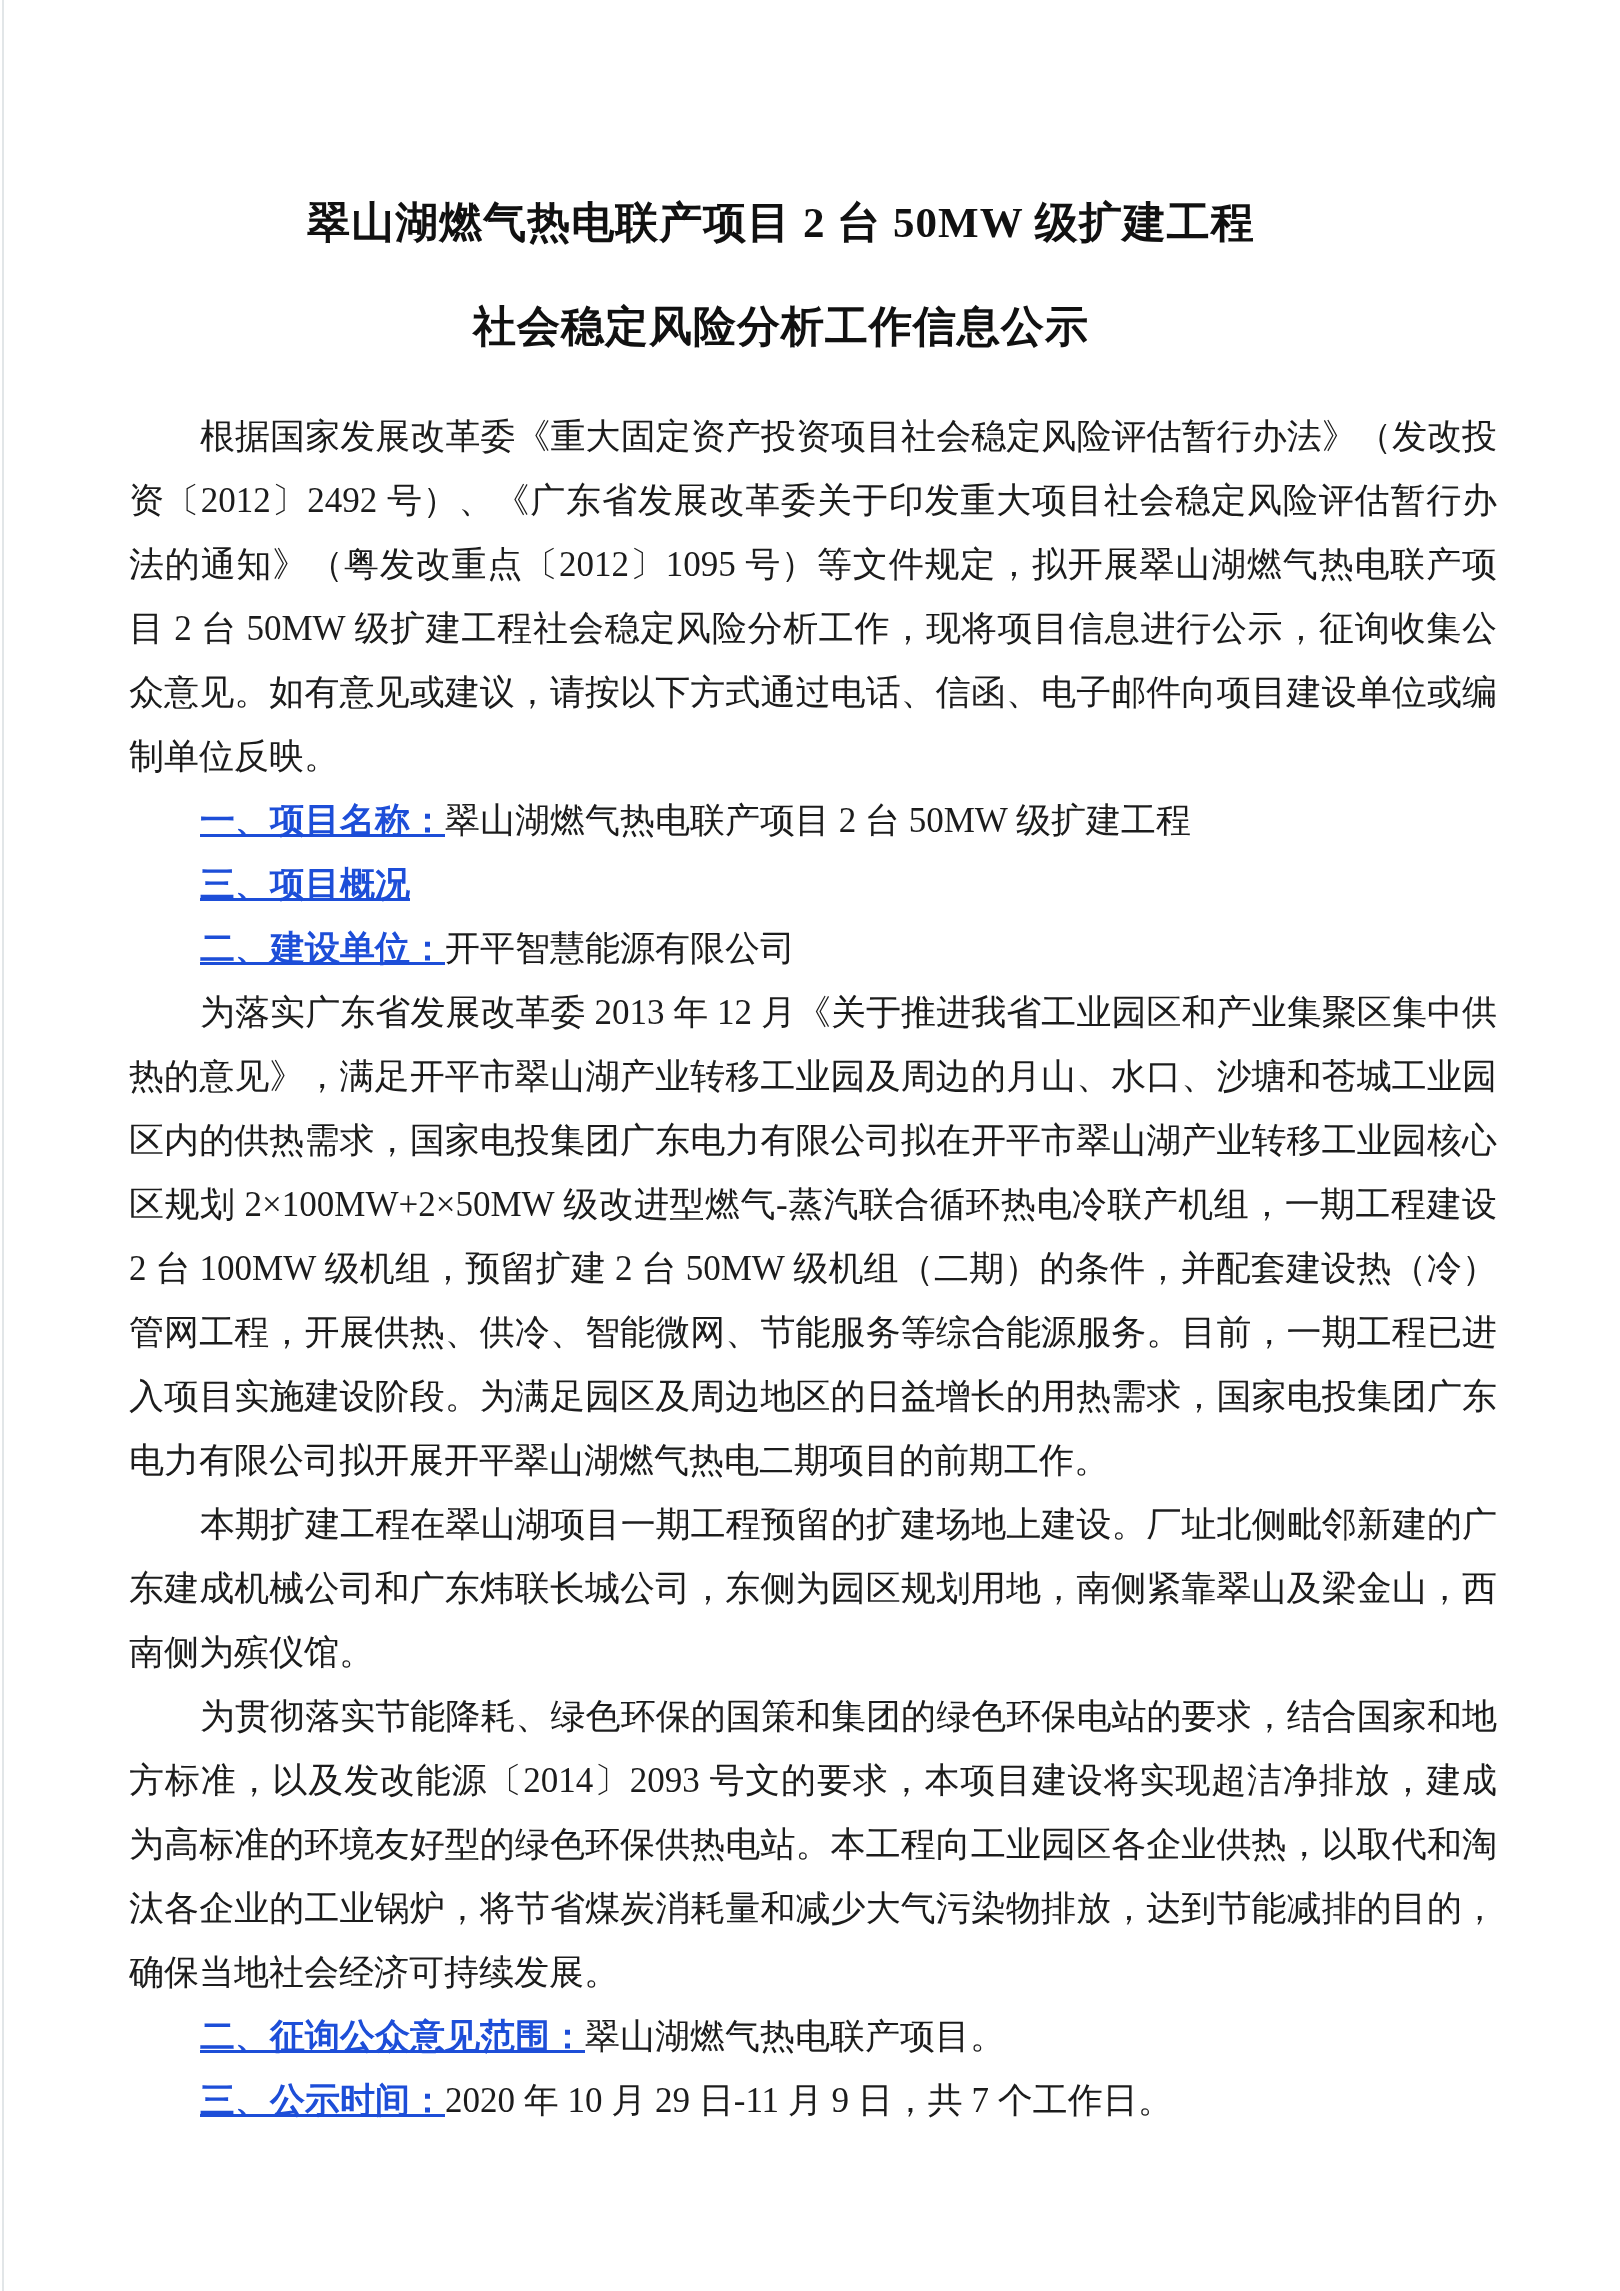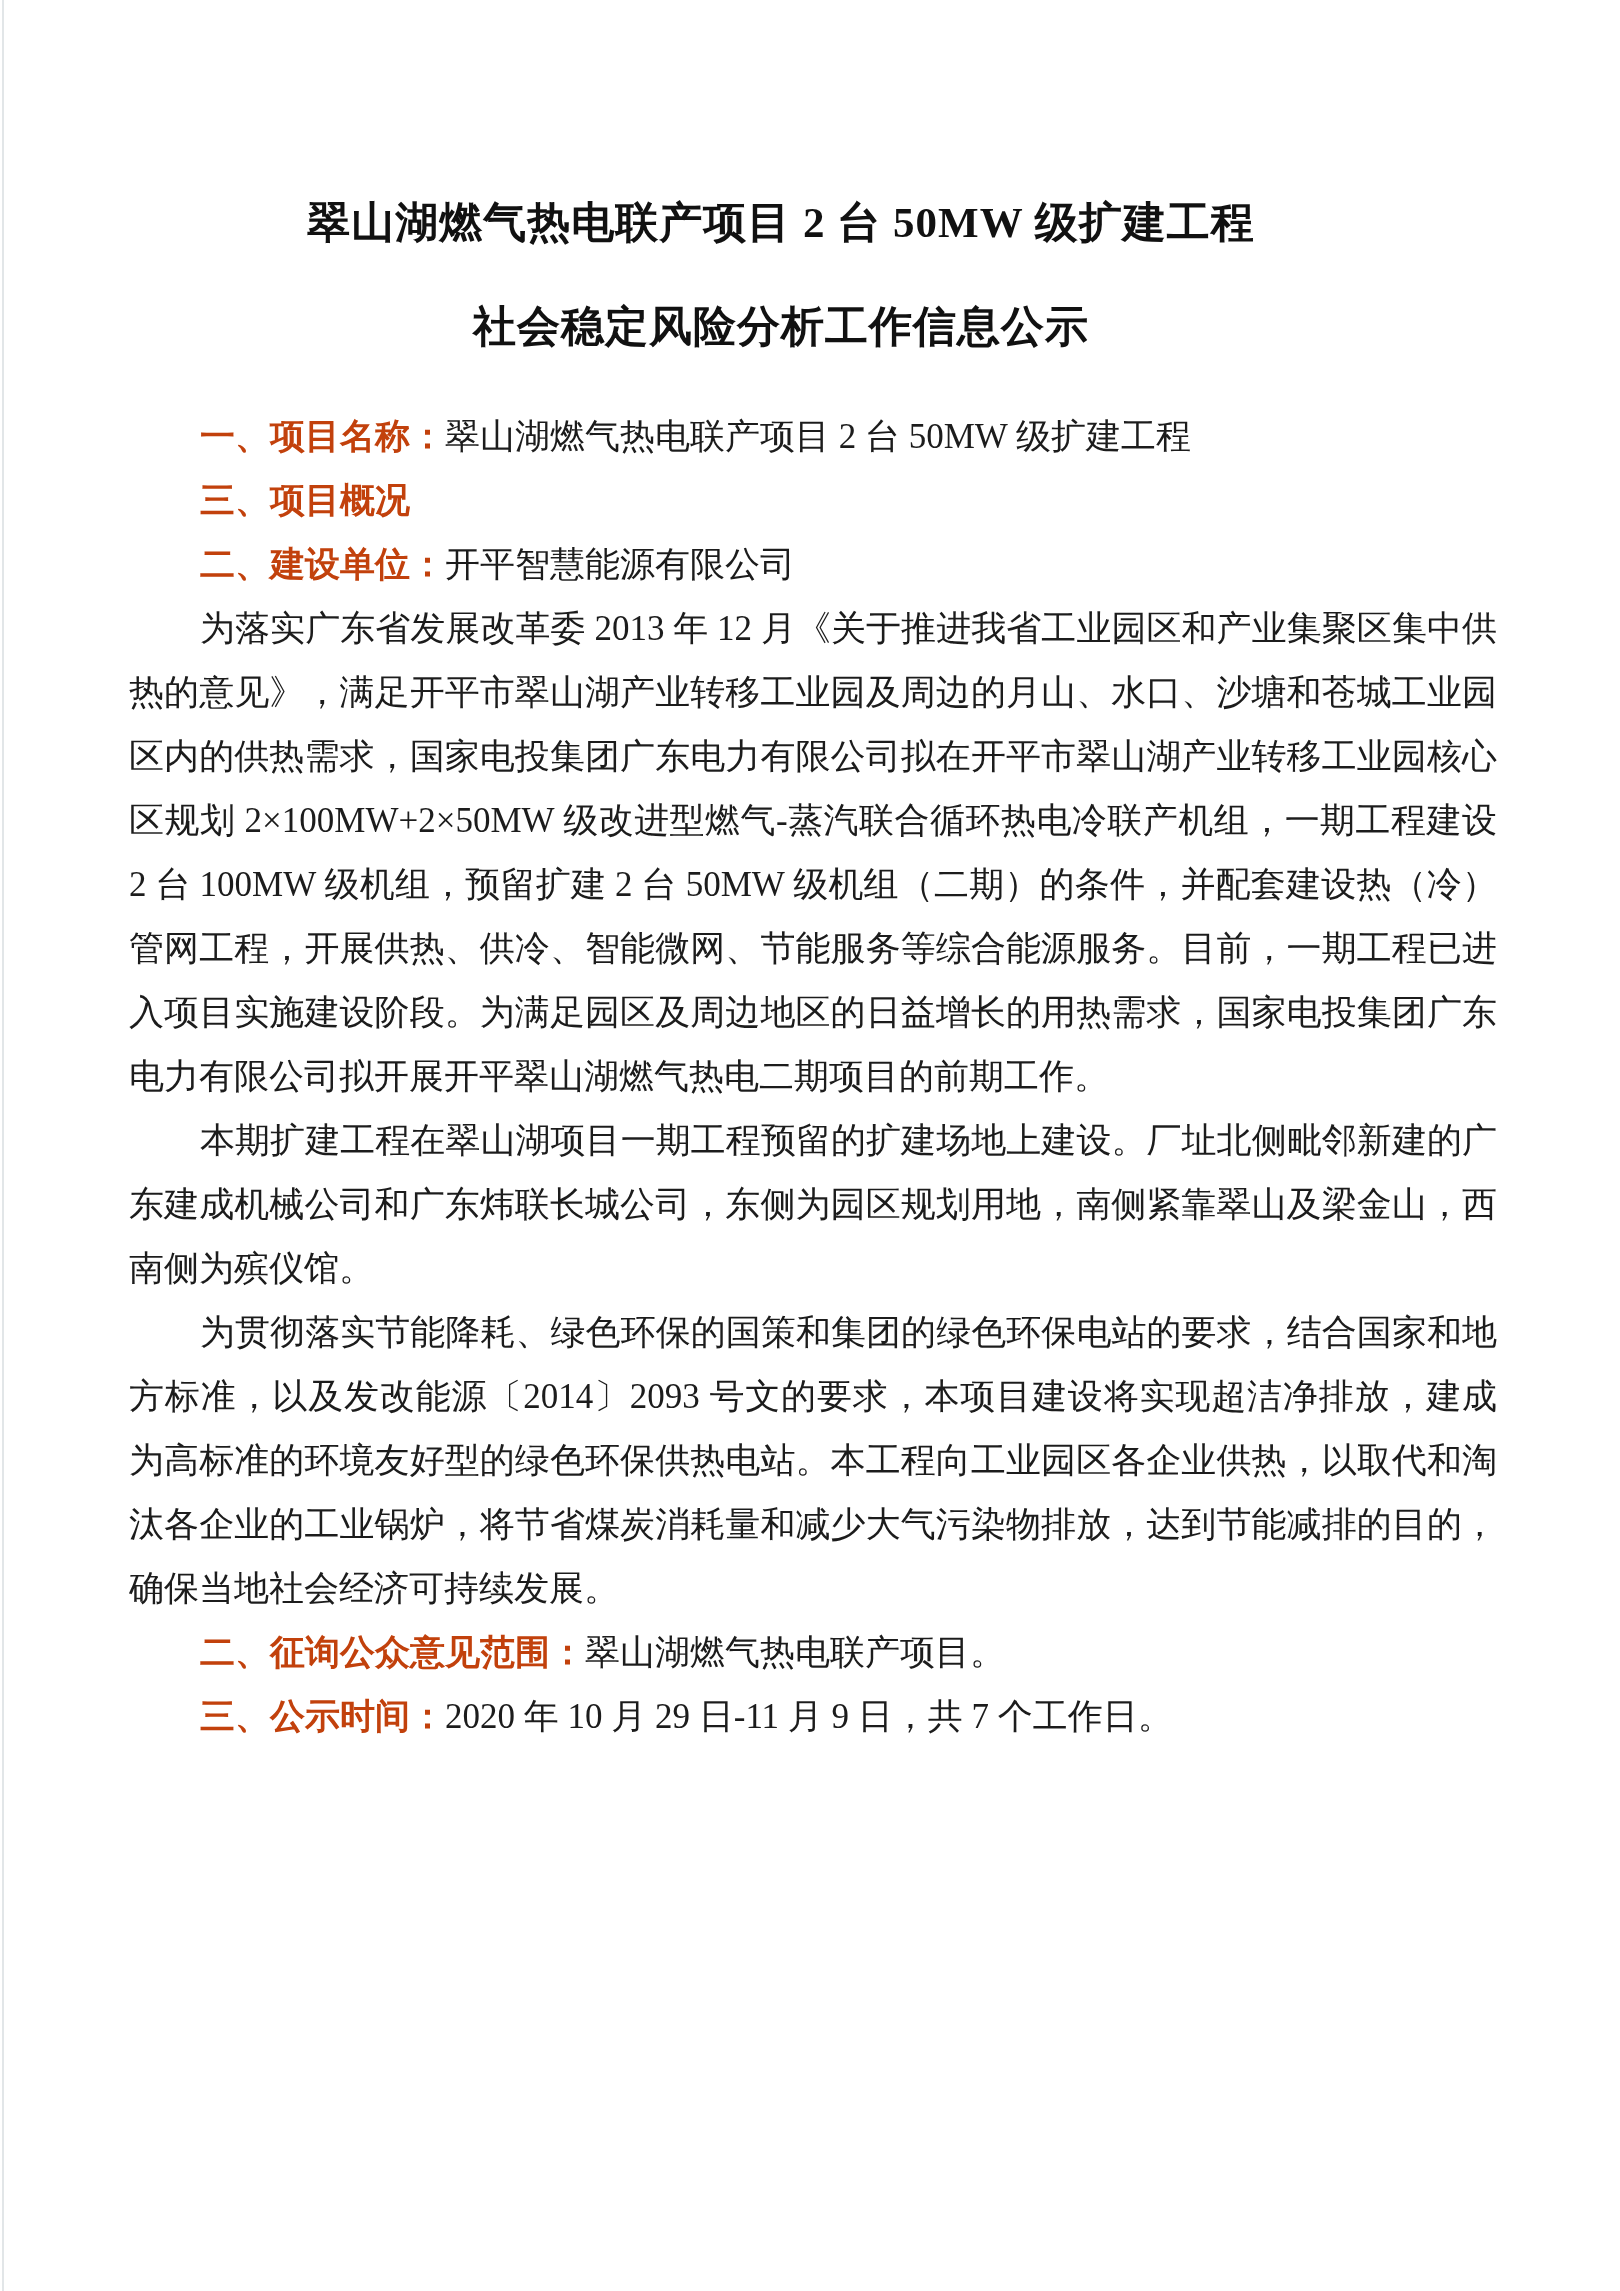--- a/index.html
+++ b/index.html
@@ -50,36 +50,38 @@
     margin: 0;
     font-size: 35px;
     line-height: 64px;
     text-align: justify;
     text-justify: inter-character;
     text-indent: 71px; 
     word-break: break-all;
   }
   .para .label {
     font-weight: bold;
-    color: #c2410c;
+    color: #1d4ed8;
+    text-decoration: underline;
   }
 </style>
 </head>
 <body>
 
 <div class="page">
   <div class="scan-edge"></div>
 
   <h1 class="doc-title">
     <span class="title-line">翠山湖燃气热电联产项目 2 台 50MW 级扩建工程</span>
     <span class="title-line">社会稳定风险分析工作信息公示</span>
   </h1>
 
   <div class="body-text">
 
+    <p class="para">根据国家发展改革委《重大固定资产投资项目社会稳定风险评估暂行办法》（发改投资〔2012〕2492 号）、《广东省发展改革委关于印发重大项目社会稳定风险评估暂行办法的通知》（粤发改重点〔2012〕1095 号）等文件规定，拟开展翠山湖燃气热电联产项目 2 台 50MW 级扩建工程社会稳定风险分析工作，现将项目信息进行公示，征询收集公众意见。如有意见或建议，请按以下方式通过电话、信函、电子邮件向项目建设单位或编制单位反映。</p>
 
     <p class="para"><span class="label">一、项目名称：</span><span>翠山湖燃气热电联产项目 2 台 50MW 级扩建工程</span></p>
 
     <p class="para"><span class="label">三、项目概况</span><span></span></p>
 
     <p class="para"><span class="label">二、建设单位：</span><span>开平智慧能源有限公司</span></p>
 
     <p class="para">为落实广东省发展改革委 2013 年 12 月《关于推进我省工业园区和产业集聚区集中供热的意见》，满足开平市翠山湖产业转移工业园及周边的月山、水口、沙塘和苍城工业园区内的供热需求，国家电投集团广东电力有限公司拟在开平市翠山湖产业转移工业园核心区规划 2×100MW+2×50MW 级改进型燃气-蒸汽联合循环热电冷联产机组，一期工程建设 2 台 100MW 级机组，预留扩建 2 台 50MW 级机组（二期）的条件，并配套建设热（冷）管网工程，开展供热、供冷、智能微网、节能服务等综合能源服务。目前，一期工程已进入项目实施建设阶段。为满足园区及周边地区的日益增长的用热需求，国家电投集团广东电力有限公司拟开展开平翠山湖燃气热电二期项目的前期工作。</p>
 
     <p class="para">本期扩建工程在翠山湖项目一期工程预留的扩建场地上建设。厂址北侧毗邻新建的广东建成机械公司和广东炜联长城公司，东侧为园区规划用地，南侧紧靠翠山及梁金山，西南侧为殡仪馆。</p>

